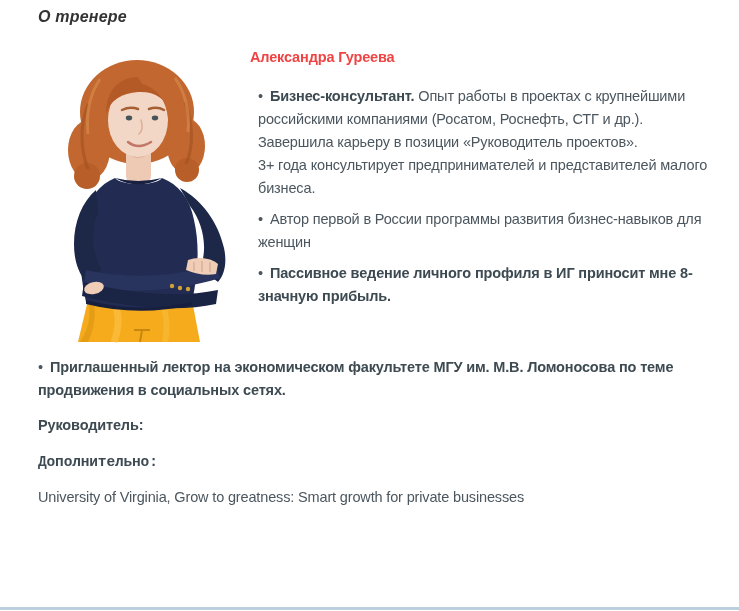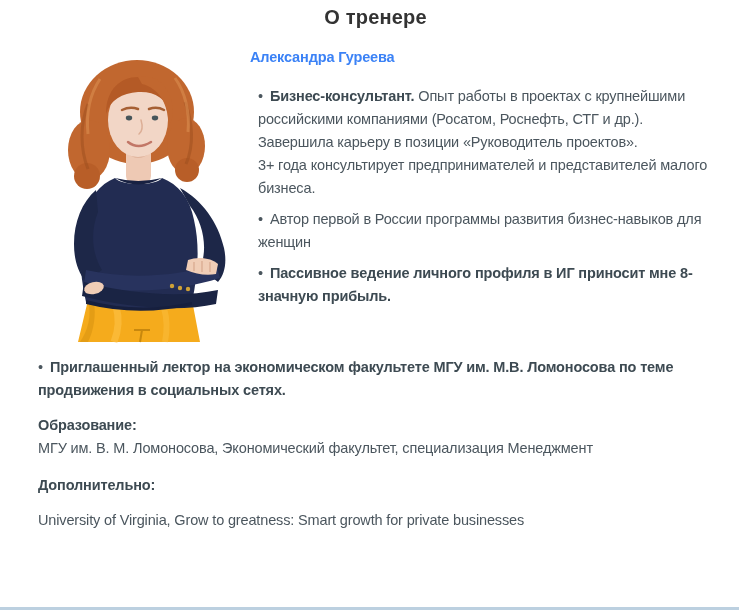--- a/index.html
+++ b/index.html
@@ -6,43 +6,43 @@
   body {
     width: 739px; height: 611px;
     background: #ffffff;
     font-family: "Liberation Sans", sans-serif;
     color: #4b565e;
     position: relative;
     overflow: hidden;
   }
   .wrap { padding: 5px 26px 0 38px; }
   h2.page-title {
-    text-align: center;
-    font-size: 20px;
+    font-size: 16px;
     line-height: 24px;
     font-weight: bold;
     color: #333333;
     margin: 0 0 15px 0;
     letter-spacing: .2px;
+    font-style: italic;
   }
   .cols { display: flex; align-items: flex-start; }
   .photo-col { flex: 0 0 210px; margin: 10px 0 0 -8px; }
   .bio-col { flex: 1; margin-left: 10px; min-width: 0; }
   p {
     margin: 0 0 8px 8px;
     font-size: 14.5px;
     line-height: 23px;
     letter-spacing: -0.15px;
   }
   b { color: #3d4a52; }
-  .name { font-weight: bold; color: #3b82f6; margin: 2px 0 16px 0; }
+  .name { font-weight: bold; color: #ef4444; margin: 2px 0 16px 0; }
   .blt { margin-right: 7px; }
   .lecturer-para { margin: 8px 0 10px 0; }
   .sec-heading { font-weight: bold; color: #3d4a52; margin: 12px 0 0 0; }
-  .sec-heading.add { margin: 14px 0 12px 0; }
+  .sec-heading.add { margin: 14px 0 12px 0; font-family: Liberation Mono, monospace; }
   .edu-item { margin: 0 0 9px 0; }
   .add-item { margin: 0 0 12px 0; }
   .bottom-divider {
     position: absolute;
     left: 0; right: 0; bottom: 1px;
     height: 3px;
     background: #bcd0e0;
   }
 </style>
 </head>
@@ -117,23 +117,22 @@
           <p><span class="blt">•</span><b>Пассивное ведение личного профиля в ИГ приносит мне 8-значную прибыль.</b></p>
         </div>
     </div>
 
   </div>
 
   <div>
       <p class="lecturer-para"><span class="blt">•</span><b>Приглашенный лектор на экономическом факультете МГУ им. М.В. Ломоносова по теме продвижения в социальных сетях.</b></p>
     </div>
 
-  <p class="sec-heading">Образование:</p>
+  <p class="sec-heading">Руководитель:</p>
   <div>
-      <p class="edu-item"><span>МГУ им. В. М. Ломоносова, Экономический факультет, специализация Менеджмент</span></p>
     </div>
 
   <p class="sec-heading add">Дополнительно:</p>
   <div>
       <p class="add-item"><span>University of Virginia, Grow to greatness: Smart growth for private businesses</span></p>
     </div>
 
 </div>
 
 <div class="bottom-divider"></div>

